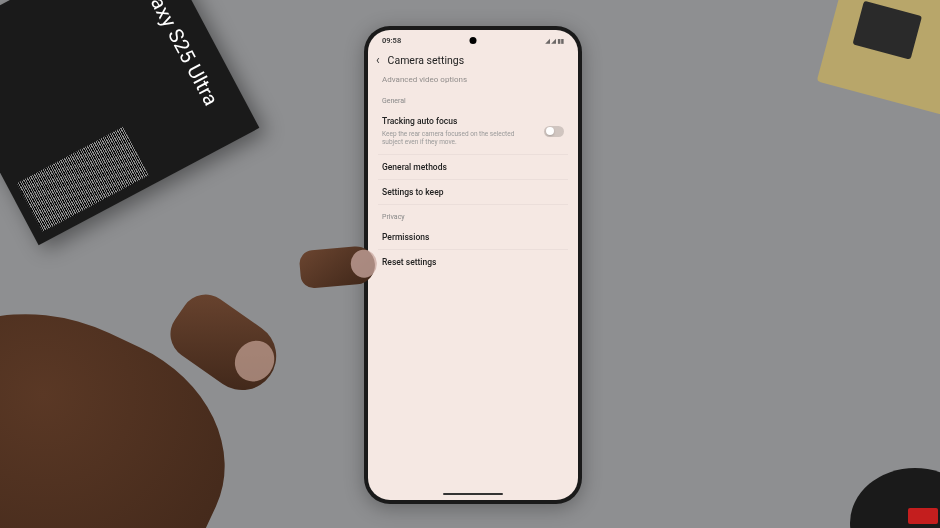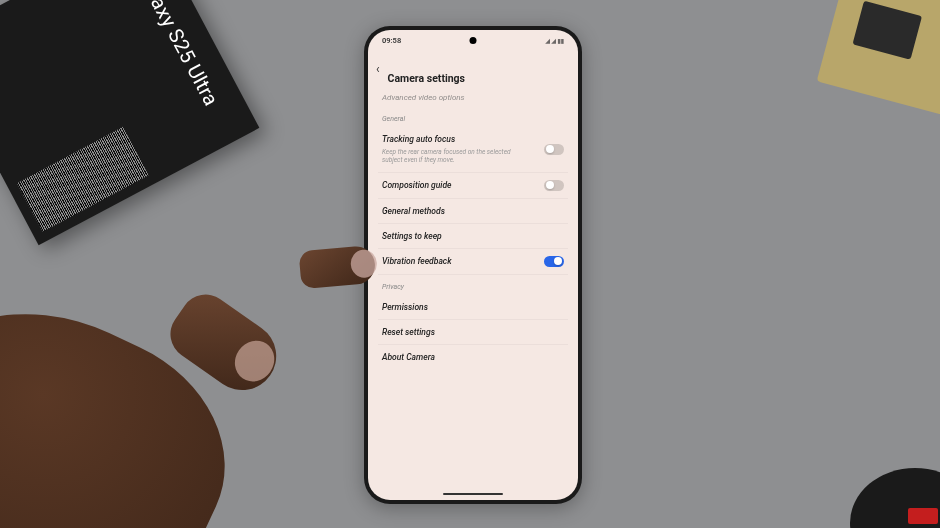--- a/index.html
+++ b/index.html
@@ -66,30 +66,28 @@
       padding: 6px 10px 6px 8px;
       gap: 8px;
     }
     .back-btn {
       font-size: 12px;
       color: #333;
       cursor: pointer;
     }
     .header-title {
       font-size: 10.5px;
-      font-weight: 700;
+      font-weight: 400;
       color: #222;
-      margin-top: 19px;
     }
     
     
     .settings-list {
       padding: 0 10px;
       overflow-y: auto;
-      font-style: italic;
     }
     .cut-item {
       font-size: 8px;
       color: #666;
       padding: 2px 4px 5px;
       opacity: 0.7;
     }
     .section-label {
       font-size: 7px;
       color: #888;
@@ -327,54 +325,37 @@
     <div class="section-label">General</div>
         <div class="setting-row">
           <div class="setting-text">
             <div class="setting-title">Tracking auto focus</div>
             <div class="setting-desc">Keep the rear camera focused on the selected subject even if they move.</div>
           </div>
           <div class="toggle"></div>
         </div>
         <div class="setting-row">
           <div class="setting-text">
-            <div class="setting-title">Composition guide</div>
-          </div>
-          <div class="toggle"></div>
-        </div>
-        <div class="setting-row">
-          <div class="setting-text">
             <div class="setting-title">General methods</div>
           </div>
         </div>
         <div class="setting-row">
           <div class="setting-text">
             <div class="setting-title">Settings to keep</div>
           </div>
         </div>
-        <div class="setting-row">
-          <div class="setting-text">
-            <div class="setting-title">Vibration feedback</div>
-          </div>
-          <div class="toggle on"></div>
-        </div>
         <div class="section-label">Privacy</div>
         <div class="setting-row">
           <div class="setting-text">
             <div class="setting-title">Permissions</div>
           </div>
         </div>
         <div class="setting-row">
           <div class="setting-text">
             <div class="setting-title">Reset settings</div>
-          </div>
-        </div>
-        <div class="setting-row">
-          <div class="setting-text">
-            <div class="setting-title">About Camera</div>
           </div>
         </div>
       </div>
 
     <div class="nav-bar"></div>
   </div>
 </div>
 
 <div class="hand">
   <div class="palm"></div>

